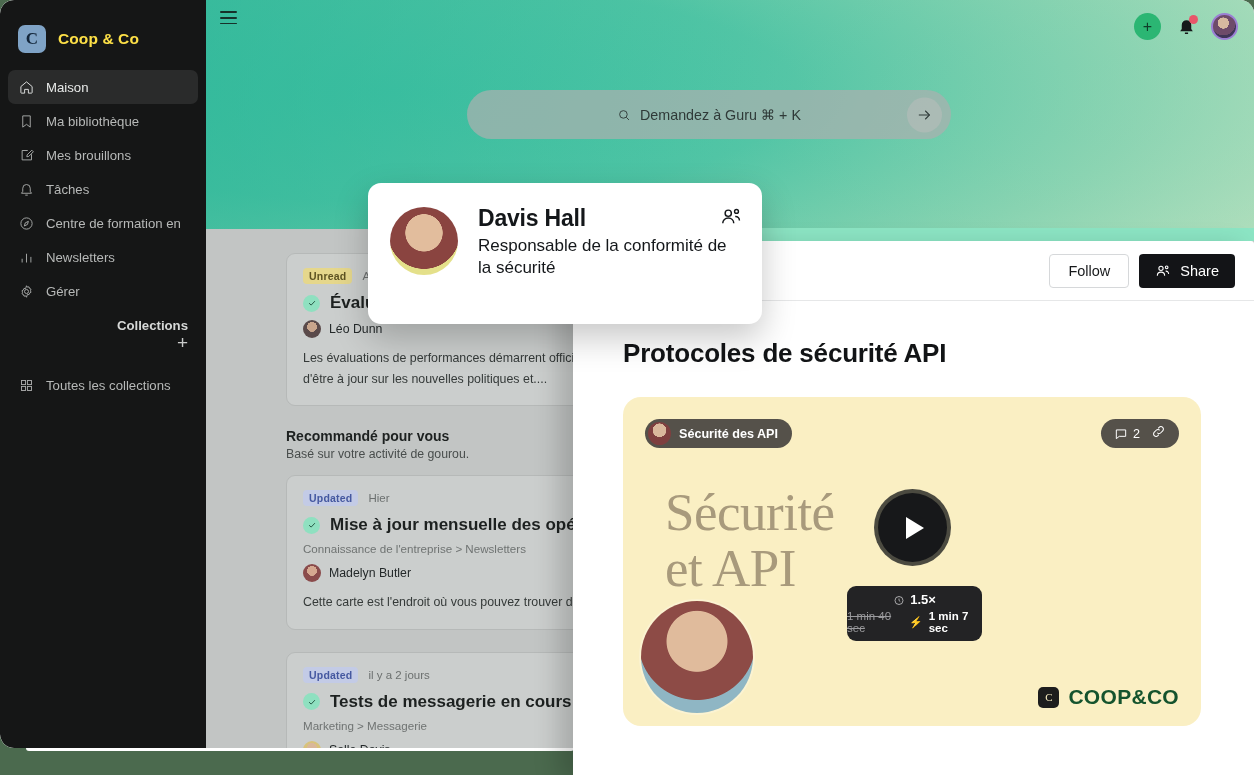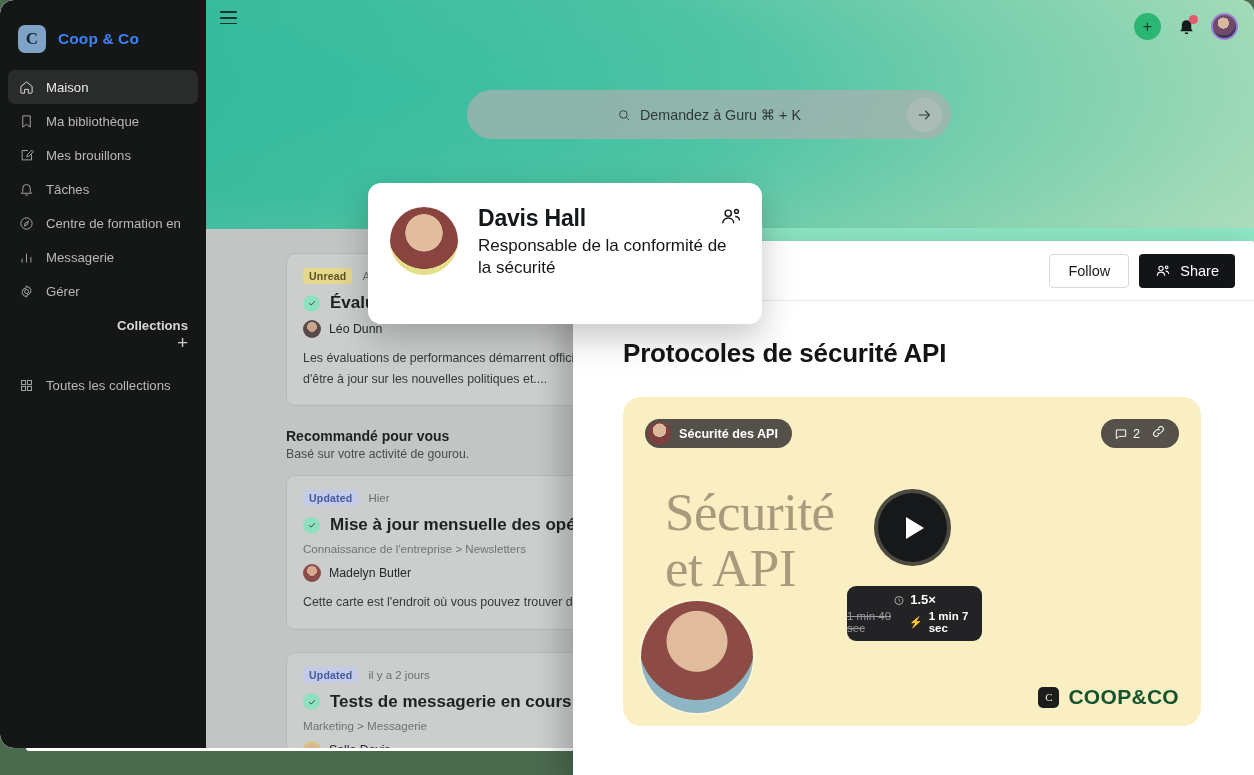--- a/index.html
+++ b/index.html
@@ -32,21 +32,21 @@
   }
   .brand { display: flex; align-items: center; gap: 12px; padding: 18px 0 0 18px; height: 60px; }
   .brand-logo {
     width: 28px; height: 28px; border-radius: 7px;
     background: #7fa3c6;
     display: flex; align-items: center; justify-content: center;
     color: #13263a; font-weight: bold; font-size: 17px;
     font-family: "Liberation Serif", serif;
     flex: 0 0 auto;
   }
-  .brand-name { color: #3b82f6; font-size: 15.5px; font-weight: 600; letter-spacing: .1px; }
+  .brand-name { color: #fde047; font-size: 15.5px; font-weight: 600; letter-spacing: .1px; }
 
   .nav { margin-top: 10px; padding: 0 8px; }
   .nav-item {
     display: flex; align-items: center; gap: 12px;
     height: 34px; padding: 11px 10px; border-radius: 7px;
     color: #b7b9b8; font-size: 13.2px;
     margin-bottom: 0;
   }
   .nav-item + .nav-item { margin-top: 0; }
   .nav-item.active { background: #2a2b2b; color: #e8eae9; }
@@ -344,21 +344,21 @@
           </span>
           <span>Centre de formation en</span>
         </div>
 
         <div class="nav-item">
           <span class="nav-ico">
             <svg viewBox="0 0 24 24">
                 <path d="M5 20v-6M12 20V6M19 20v-9"></path>
               </svg>
           </span>
-          <span>Messagerie</span>
+          <span>Newsletters</span>
         </div>
 
         <div class="nav-item">
           <span class="nav-ico">
             <svg viewBox="0 0 24 24">
                 <circle cx="12" cy="12" r="3.2"></circle>
                 <path d="M12 2.8 13.4 5l2.6-.4.9 2.5 2.3 1.2-.8 2.5.8 2.5-2.3 1.2-.9 2.5-2.6-.4L12 21.2 10.6 19l-2.6.4-.9-2.5L4.8 15.7l.8-2.5-.8-2.5 2.3-1.2.9-2.5 2.6.4z"></path>
               </svg>
           </span>
           <span>Gérer</span>

